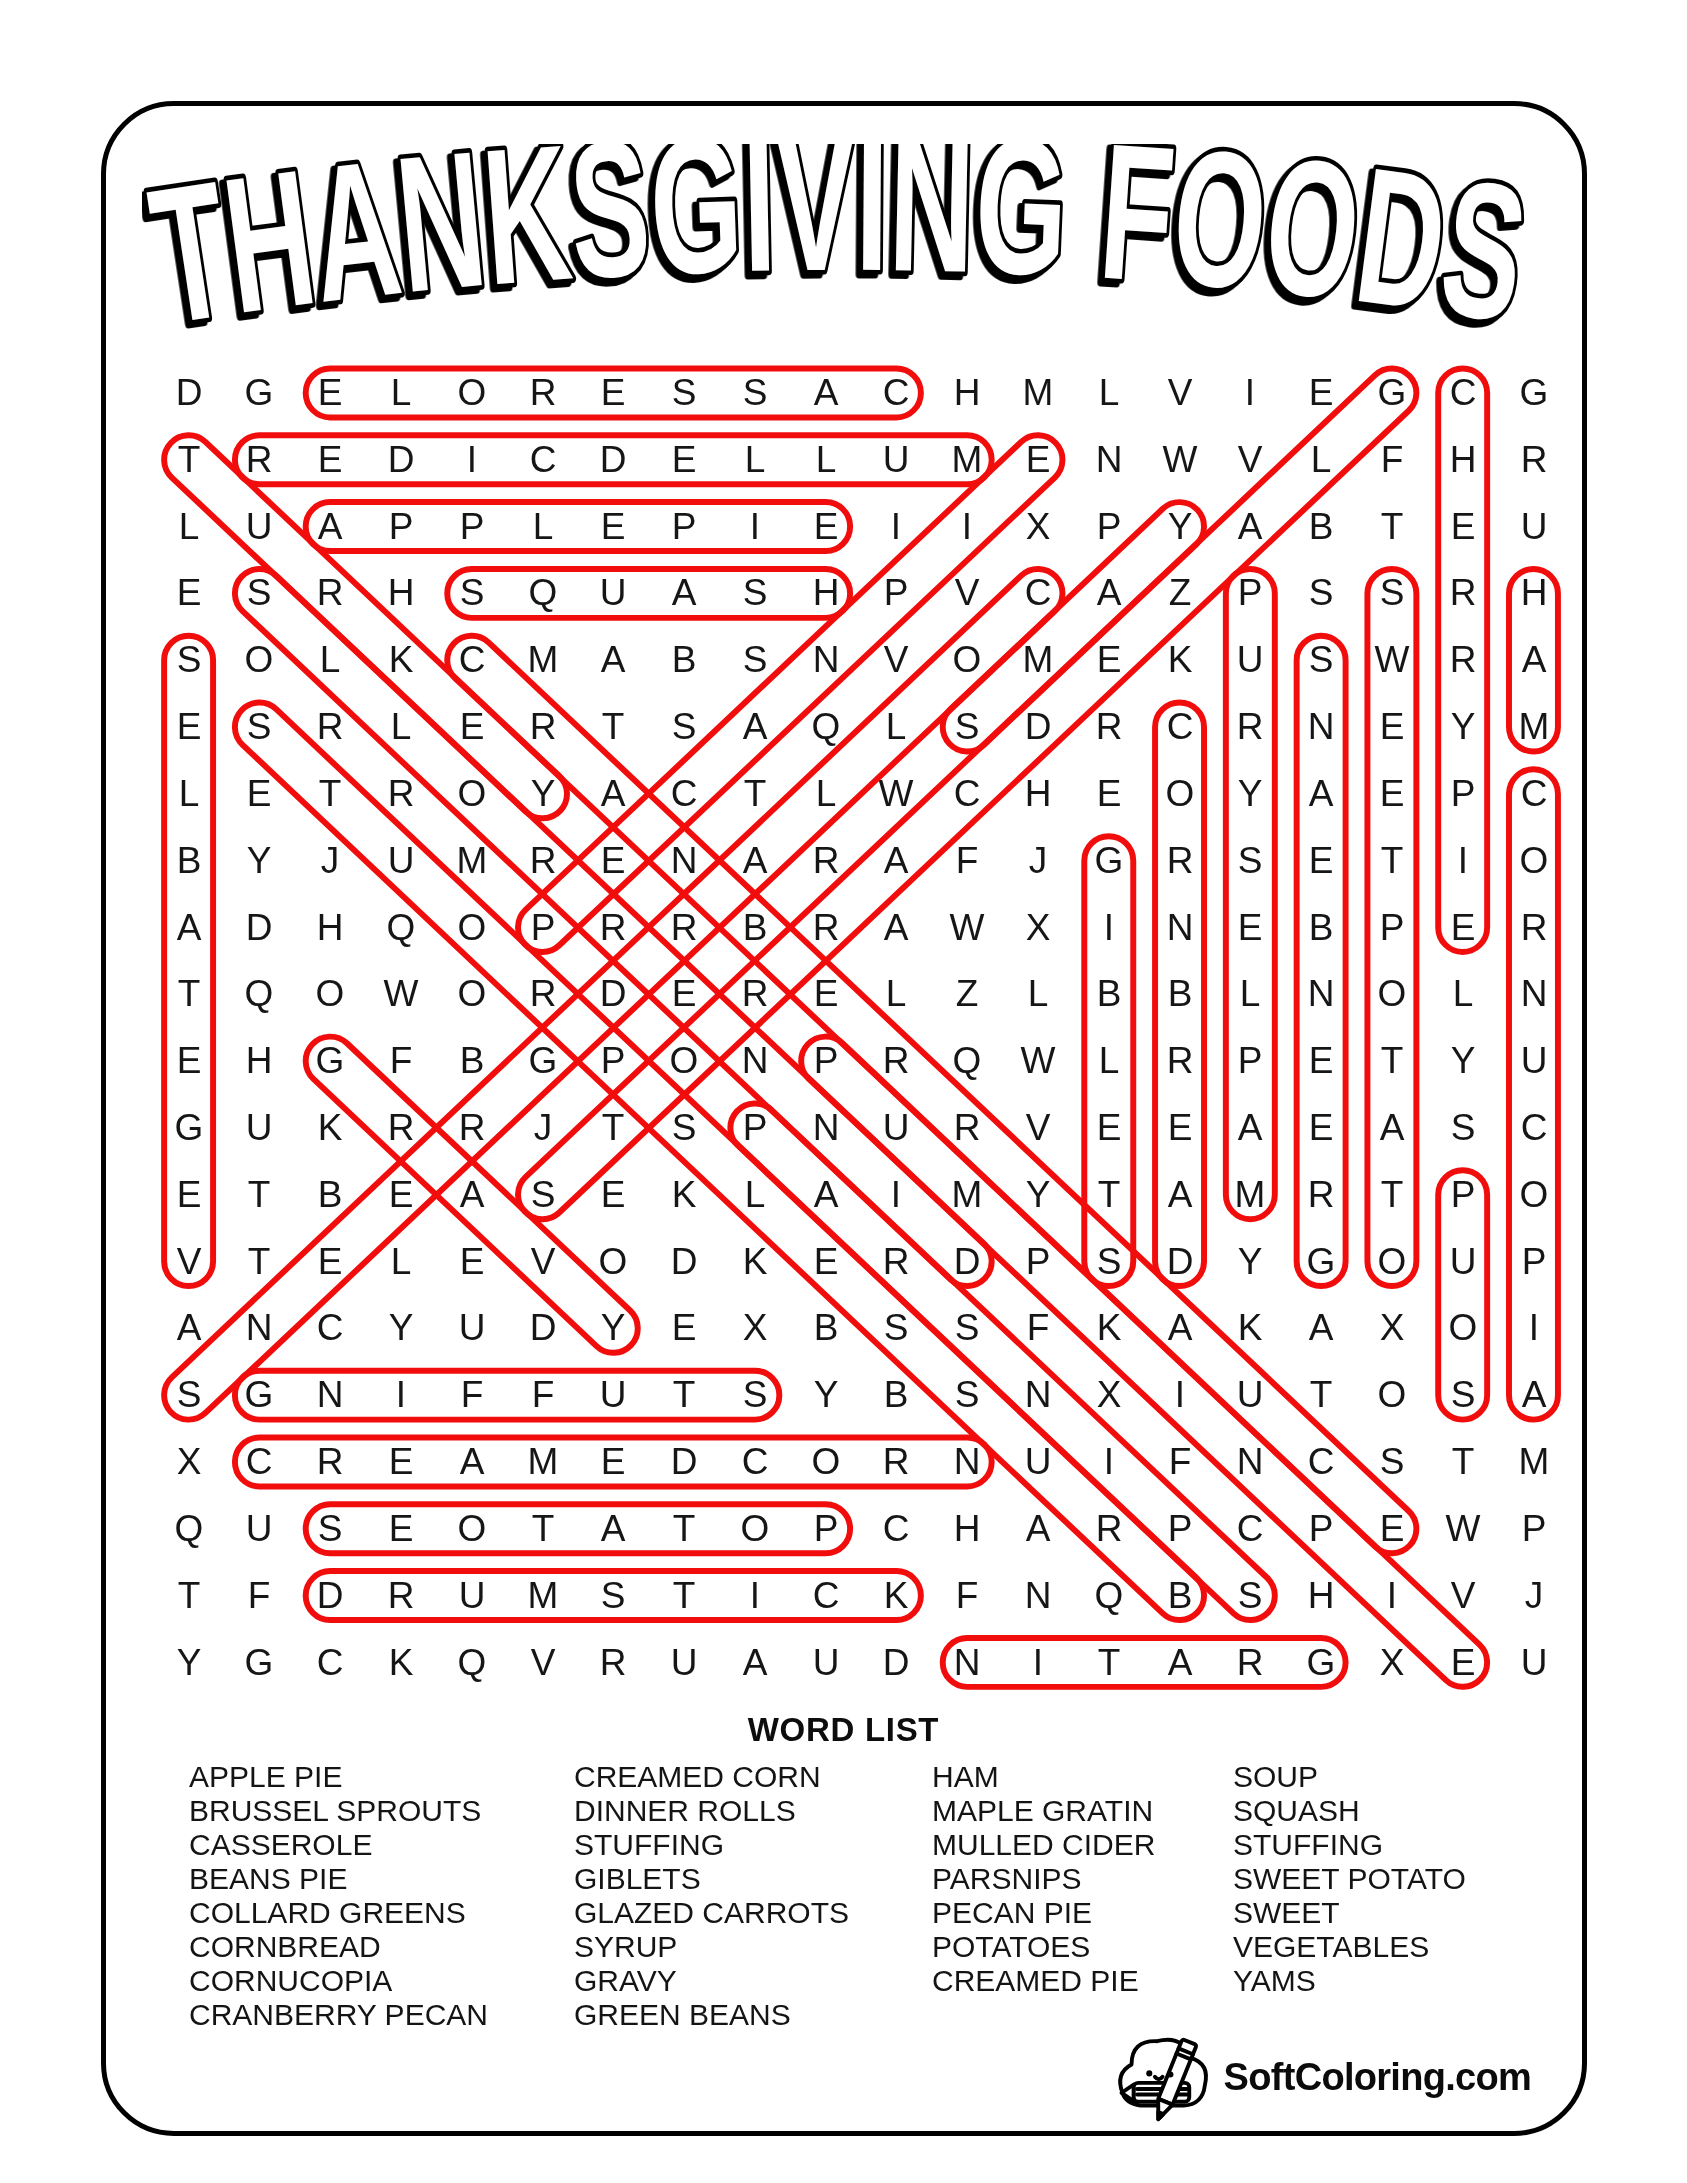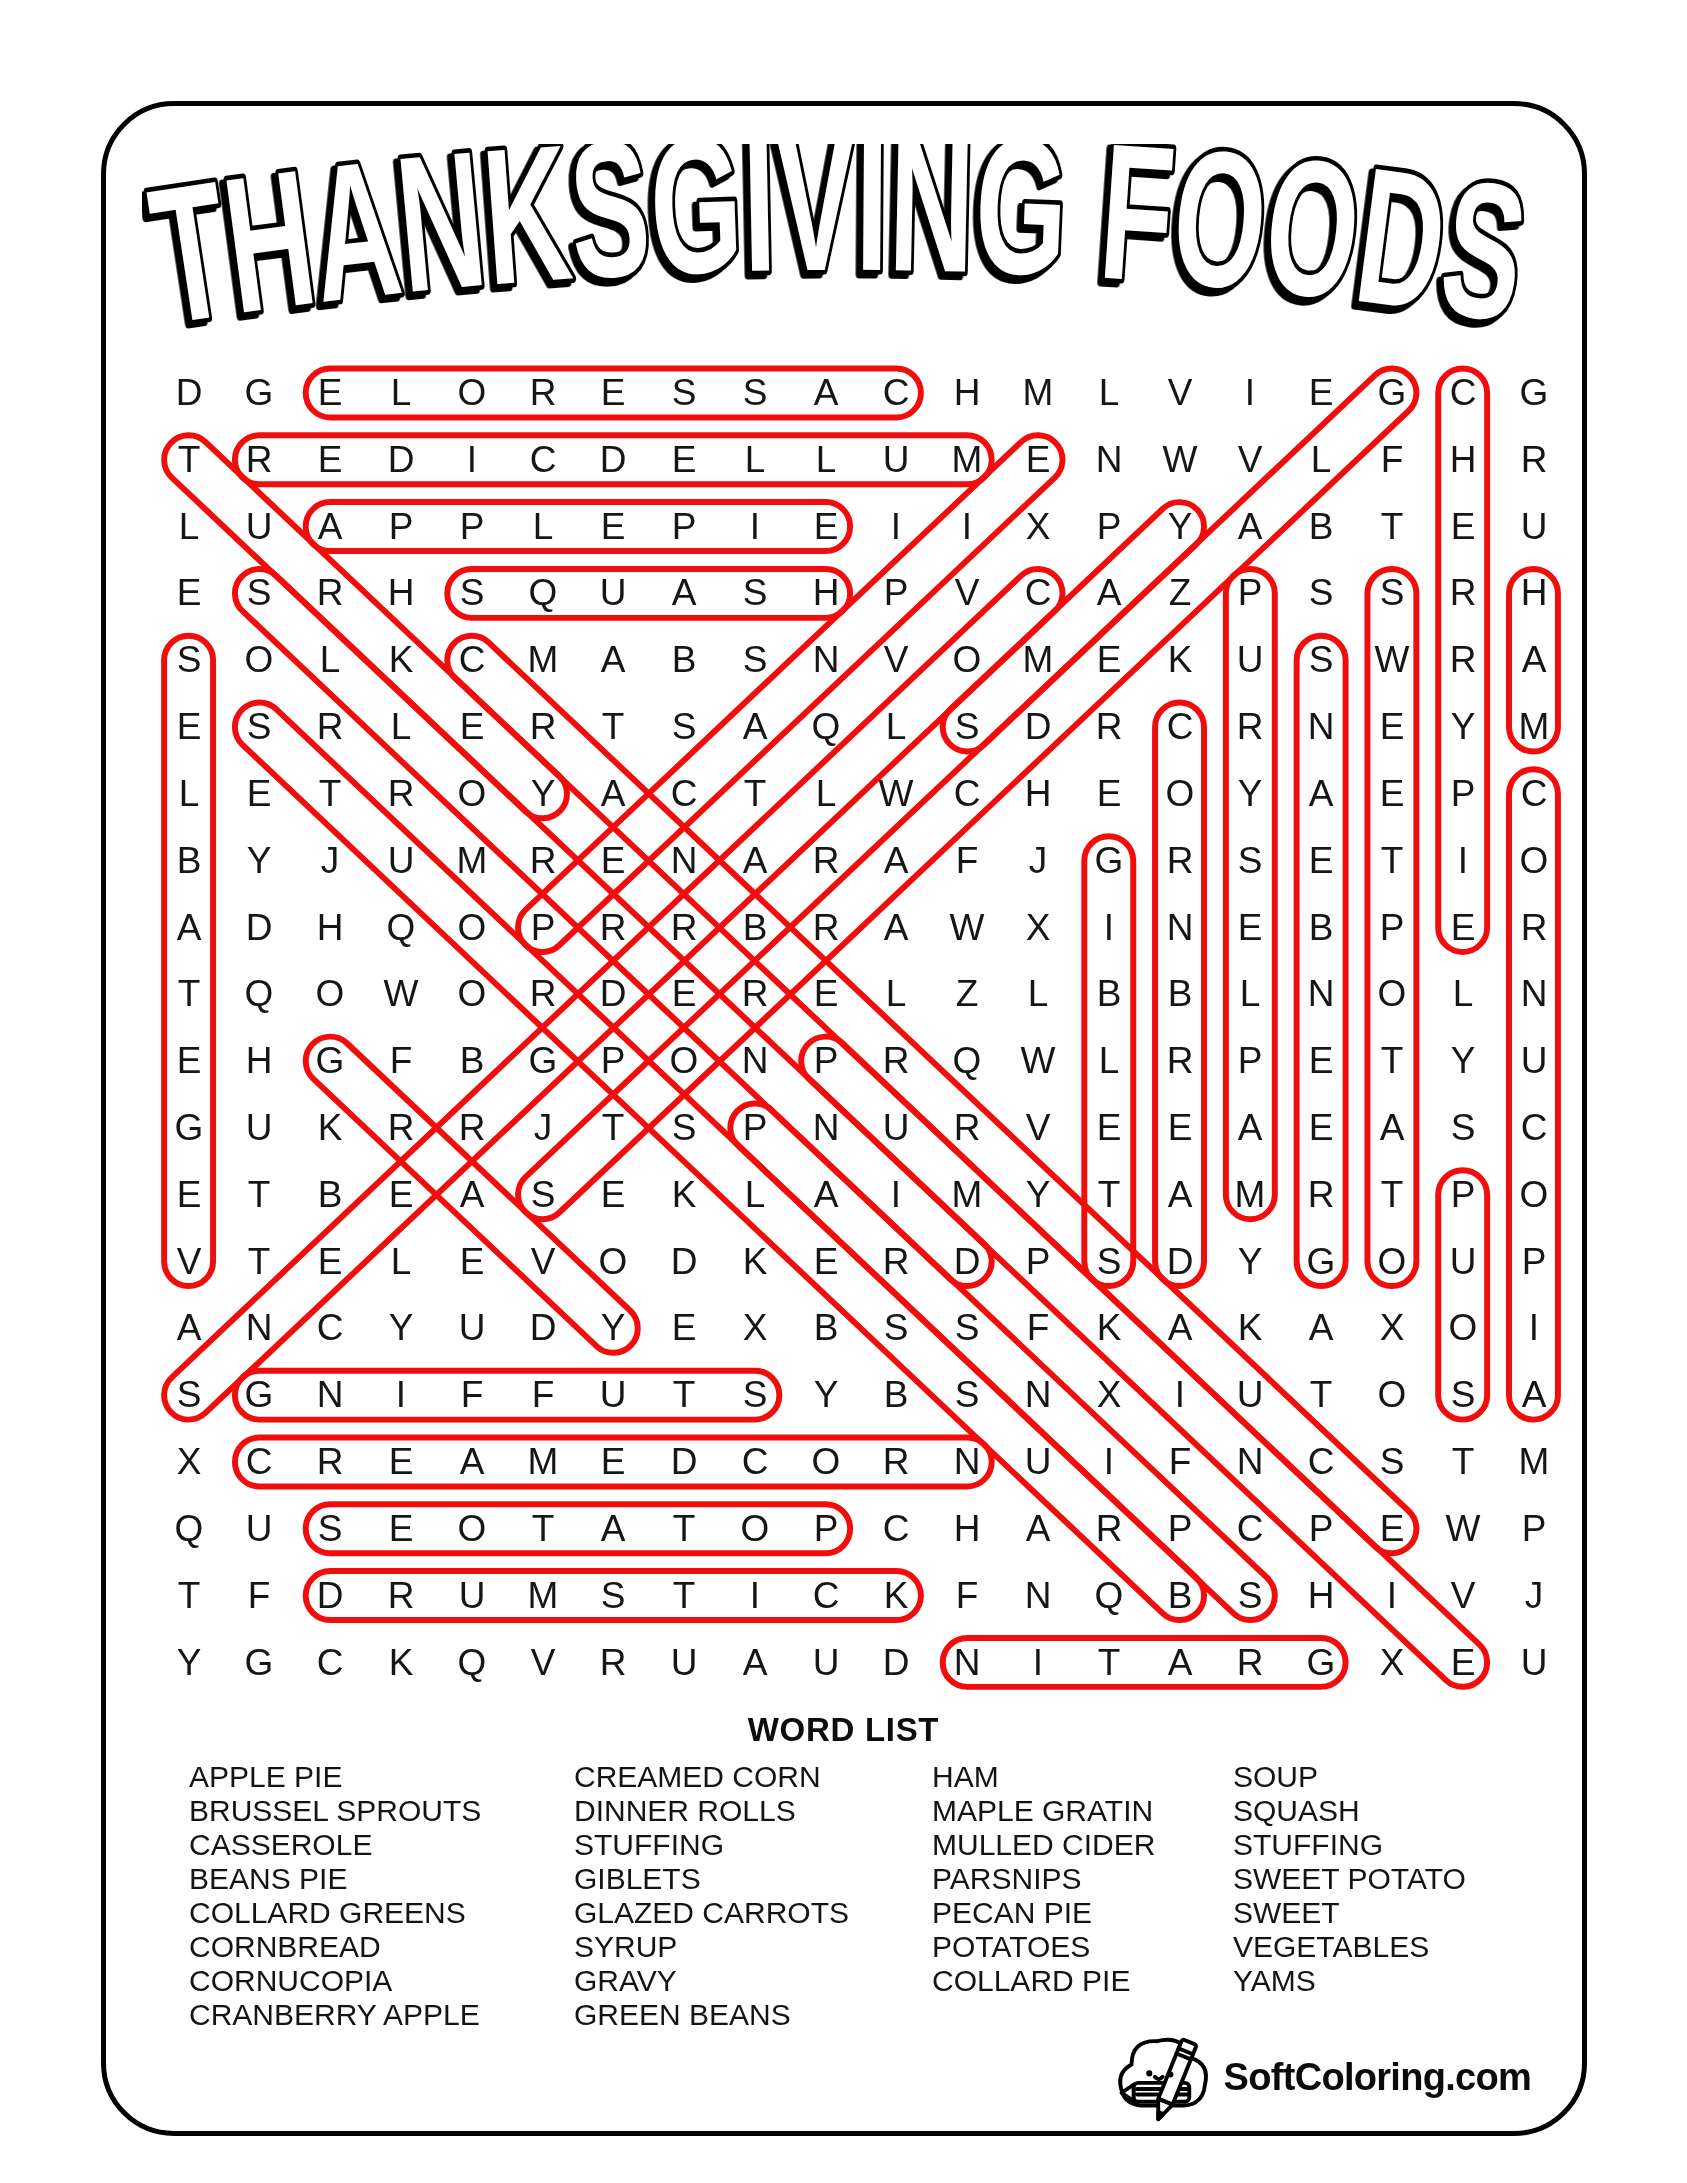--- a/index.html
+++ b/index.html
@@ -483,40 +483,40 @@
 <div class="wl-heading">WORD LIST</div>
 
 <div class="wl-col" id="wl-col-1">
     <div>APPLE PIE</div>
     <div>BRUSSEL SPROUTS</div>
     <div>CASSEROLE</div>
     <div>BEANS PIE</div>
     <div>COLLARD GREENS</div>
     <div>CORNBREAD</div>
     <div>CORNUCOPIA</div>
-    <div>CRANBERRY APPLE</div>
+    <div>CRANBERRY PECAN</div>
   </div>
 <div class="wl-col" id="wl-col-2">
     <div>CREAMED CORN</div>
     <div>DINNER ROLLS</div>
     <div>STUFFING</div>
     <div>GIBLETS</div>
     <div>GLAZED CARROTS</div>
     <div>SYRUP</div>
     <div>GRAVY</div>
     <div>GREEN BEANS</div>
   </div>
 <div class="wl-col" id="wl-col-3">
     <div>HAM</div>
     <div>MAPLE GRATIN</div>
     <div>MULLED CIDER</div>
     <div>PARSNIPS</div>
     <div>PECAN PIE</div>
     <div>POTATOES</div>
-    <div>COLLARD PIE</div>
+    <div>CREAMED PIE</div>
   </div>
 <div class="wl-col" id="wl-col-4">
     <div>SOUP</div>
     <div>SQUASH</div>
     <div>STUFFING</div>
     <div>SWEET POTATO</div>
     <div>SWEET</div>
     <div>VEGETABLES</div>
     <div>YAMS</div>
   </div>

